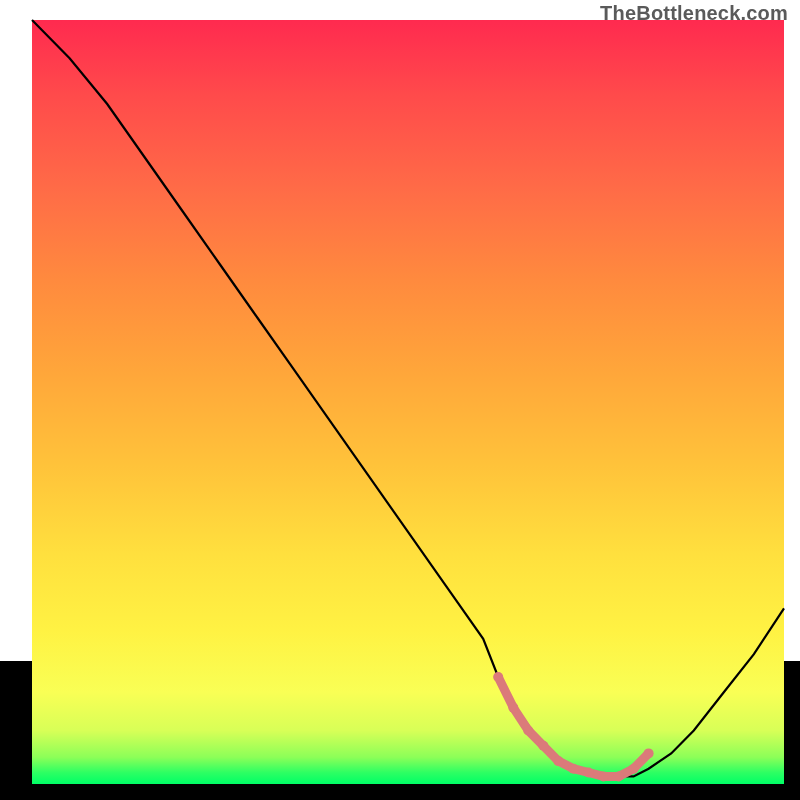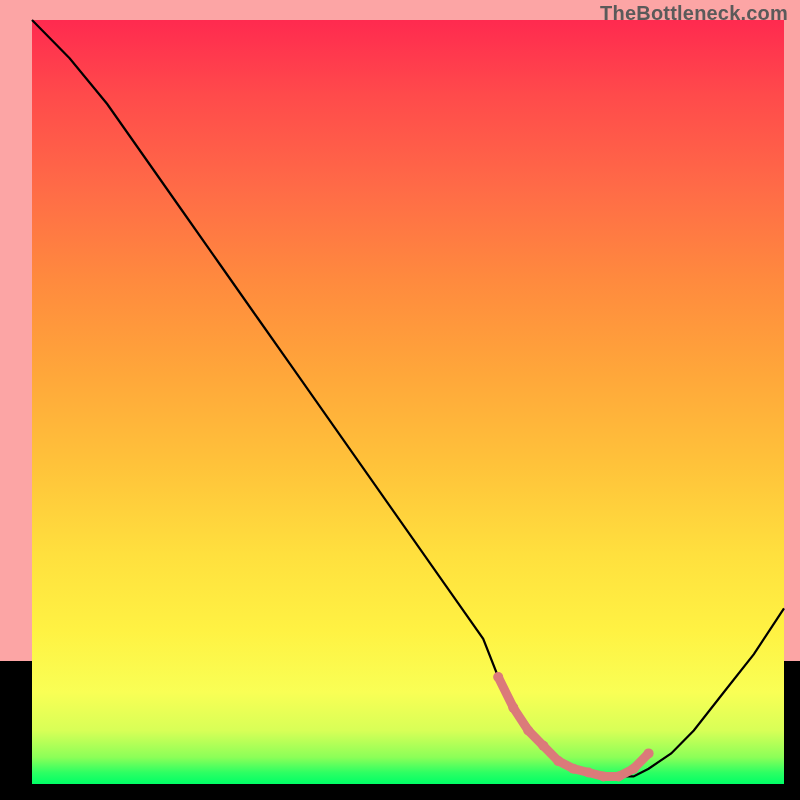--- a/index.html
+++ b/index.html
@@ -7,21 +7,21 @@
     padding: 0;
     width: 800px;
     height: 800px;
     background: #000;
     overflow: hidden;
   }
   .frame {
     position: relative;
     width: 800px;
     height: 661px;
-    background: #fca5a5;
+    background: #ffffff;
   }
   .plot-area {
     position: absolute;
     left: 32px;
     top: 20px;
     width: 752px;
     height: 764px;
     
     background: linear-gradient(to bottom,
       #ff2a4f 0%,

